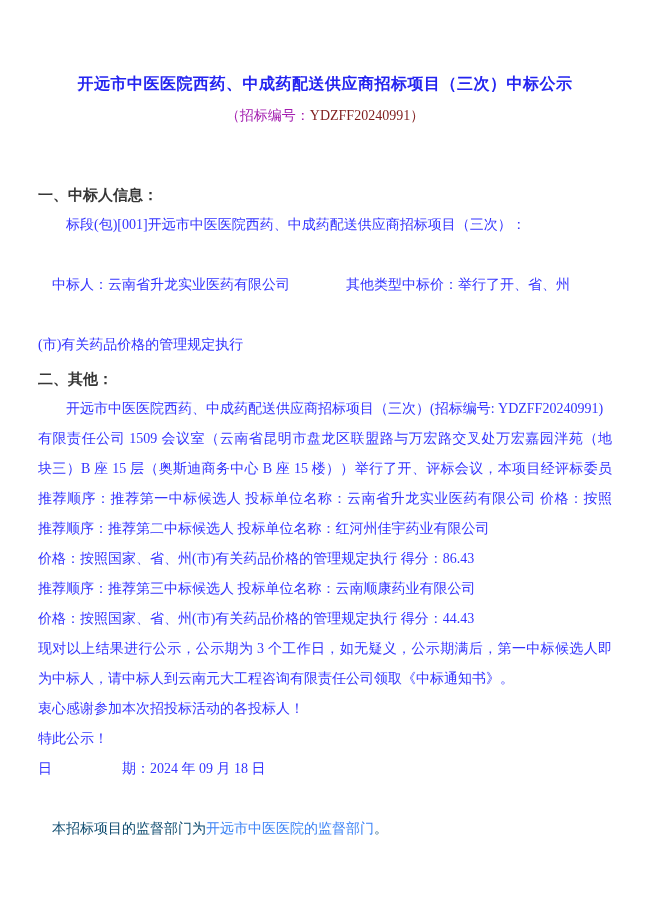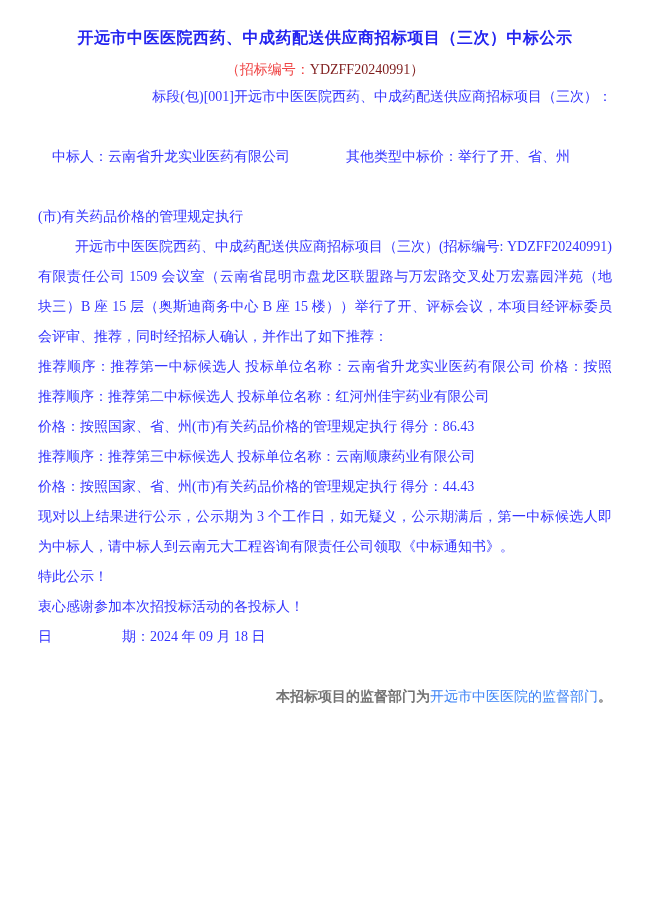--- a/index.html
+++ b/index.html
@@ -13,92 +13,94 @@
   .page { padding: 26px 38px 0 38px; }
 
   .doc-title {
     text-align: center;
     color: #2424f0;
     font-weight: bold;
     font-size: 16px;
     line-height: 24px;
     letter-spacing: 0.5px;
     margin-bottom: 8px;
+    margin-top: 46px;
   }
   .doc-subtitle {
     text-align: center;
     font-size: 14px;
     line-height: 24px;
   }
-  .doc-subtitle .pre { color: #ef4444; }
+  .doc-subtitle .pre { color: #a21caf; }
   .doc-subtitle .code { color: #7f1d1d; }
 
   .sec-heading {
     color: #363636;
     font-weight: bold;
     font-size: 15px;
     line-height: 30px;
   }
   .mt-big { margin-top: 52px; }
   .mt-s4  { margin-top: 4px; }
   .mt-s2  { margin-top: 2px; }
 
   .line {
     font-size: 14px;
     line-height: 30px;
     color: #3333ff;
     white-space: pre-wrap;
   }
-  .line.black, .seg-black { color: #737373; font-weight: bold; }
+  .line.black, .seg-black { color: #0c4a6e; }
   .seg-blue { color: #3b82f6; }
 
-  .ind2 { text-indent: 28px; text-align: right; }
+  .ind2 { text-indent: 28px; }
   .ind3 { text-indent: 42px; }
 
   .just {
     text-align: justify;
     text-align-last: justify;
   }
 
   .gap-left { margin-left: 56px; }
 </style>
 </head>
 <body>
 
 <div class="page">
 
   <div class="doc-title">开远市中医医院西药、中成药配送供应商招标项目（三次）中标公示</div>
 
   <div class="doc-subtitle">
     <span class="pre">（招标编号：</span><span class="code">YDZFF20240991</span><span class="code">）</span>
   </div>
 
+  <div class="sec-heading mt-big">一、中标人信息：</div>
 
   <div class="line ind2">标段(包)[001]开远市中医医院西药、中成药配送供应商招标项目（三次）：</div>
 
   <div class="line ind3">
     <span>中标人：</span><span>云南省升龙实业医药有限公司</span><span class="gap-left">其他类型中标价：</span><span>举行了开、省、州</span>
   </div>
 
   <div class="line">(市)有关药品价格的管理规定执行</div>
 
+  <div class="sec-heading mt-s4">二、其他：</div>
 
   <div class="line ind2">开远市中医医院西药、中成药配送供应商招标项目（三次）(招标编号: YDZFF20240991)</div>
   <div class="line just">有限责任公司 1509 会议室（云南省昆明市盘龙区联盟路与万宏路交叉处万宏嘉园泮苑（地</div>
   <div class="line just">块三）B 座 15 层（奥斯迪商务中心 B 座 15 楼））举行了开、评标会议，本项目经评标委员</div>
-  <div class="line">会评审、推荐，同时经招标人确认，并作出了如下推荐：</div>
   <div class="line just">推荐顺序：推荐第一中标候选人 投标单位名称：云南省升龙实业医药有限公司 价格：按照</div>
   <div class="line">推荐顺序：推荐第二中标候选人 投标单位名称：红河州佳宇药业有限公司</div>
   <div class="line">价格：按照国家、省、州(市)有关药品价格的管理规定执行 得分：86.43</div>
   <div class="line">推荐顺序：推荐第三中标候选人 投标单位名称：云南顺康药业有限公司</div>
   <div class="line">价格：按照国家、省、州(市)有关药品价格的管理规定执行 得分：44.43</div>
   <div class="line just">现对以上结果进行公示，公示期为 3 个工作日，如无疑义，公示期满后，第一中标候选人即</div>
   <div class="line">为中标人，请中标人到云南元大工程咨询有限责任公司领取《中标通知书》。</div>
+  <div class="line">衷心感谢参加本次招投标活动的各投标人！</div>
   <div class="line">特此公示！</div>
-  <div class="line">衷心感谢参加本次招投标活动的各投标人！</div>
   <div class="line">日　　　　　期：2024 年 09 月 18 日</div>
 
 
   <div class="line ind2">
     <span class="seg-black">本招标项目的监督部门为</span><span class="seg-blue">开远市中医医院的监督部门</span><span class="seg-black">。</span>
   </div>
 
 </div>
 
 </body></html>

